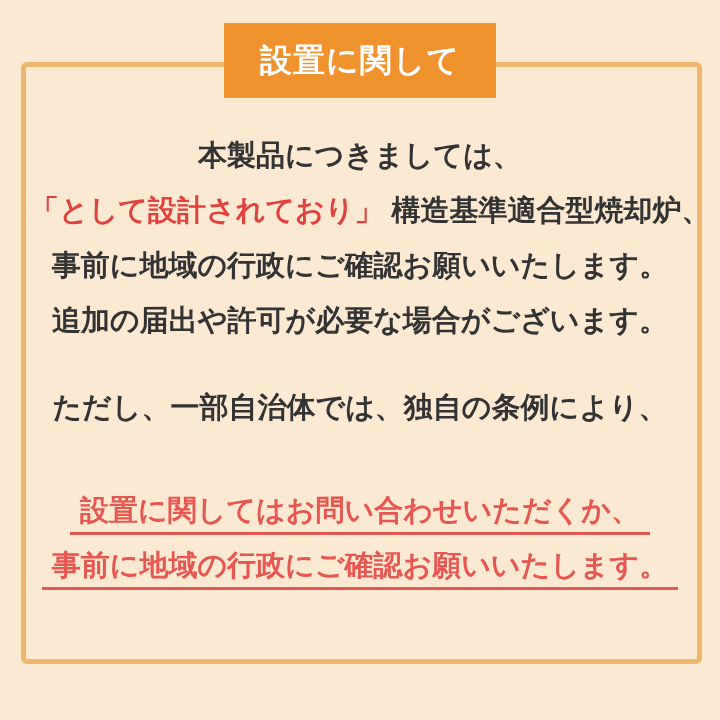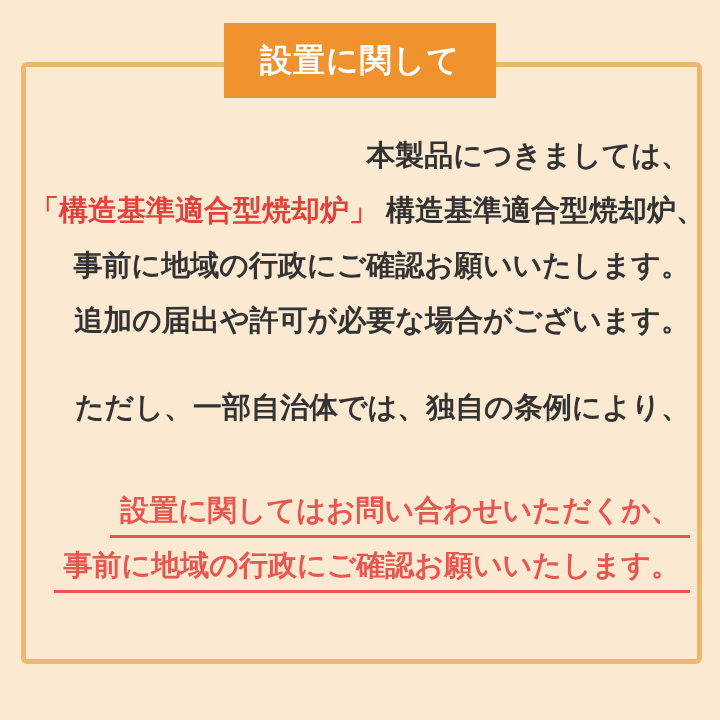--- a/index.html
+++ b/index.html
@@ -49,62 +49,61 @@
     align-items: center;
     justify-content: center;
     letter-spacing: 1px;
     z-index: 2;
   }
   .content {
     position: absolute;
     left: 30px;
     right: 30px;
     top: 128px;
-    text-align: right;
+    text-align: center;
     font-size: 29px;
     font-weight: bold;
     color: var(--text);
     z-index: 1;
   }
   .line {
     height: 55px;
     line-height: 55px;
     white-space: nowrap;
   }
   .para-2 { margin-top: 32px; }
   .para-3 { margin-top: 48px; }
   .red-phrase { color: var(--red); }
   .red-underline {
     color: var(--red-soft);
     display: inline-block;
     line-height: 38px;
     border-bottom: 3px solid var(--red-soft);
     padding: 0 10px 3px 10px;
-    font-family: Liberation Mono, monospace;
   }
 </style>
 </head>
 <body>
 
 <div class="page">
 
   <div class="frame"></div>
 
   <div class="header-badge">
     <span>設置に関して</span>
   </div>
 
   <div class="content">
 
     <div class="line">
       <span>本製品につきましては、</span>
     </div>
 
     <div class="line">
-      <span class="red-phrase">「構造基準適合型焼却炉」</span><span> 構造基準適合型焼却炉、</span>
+      <span class="red-phrase">「として設計されており」</span><span> 構造基準適合型焼却炉、</span>
     </div>
 
     <div class="line">
       <span>事前に地域の行政にご確認お願いいたします。</span>
     </div>
 
     <div class="line">
       <span>追加の届出や許可が必要な場合がございます。</span>
     </div>
 

